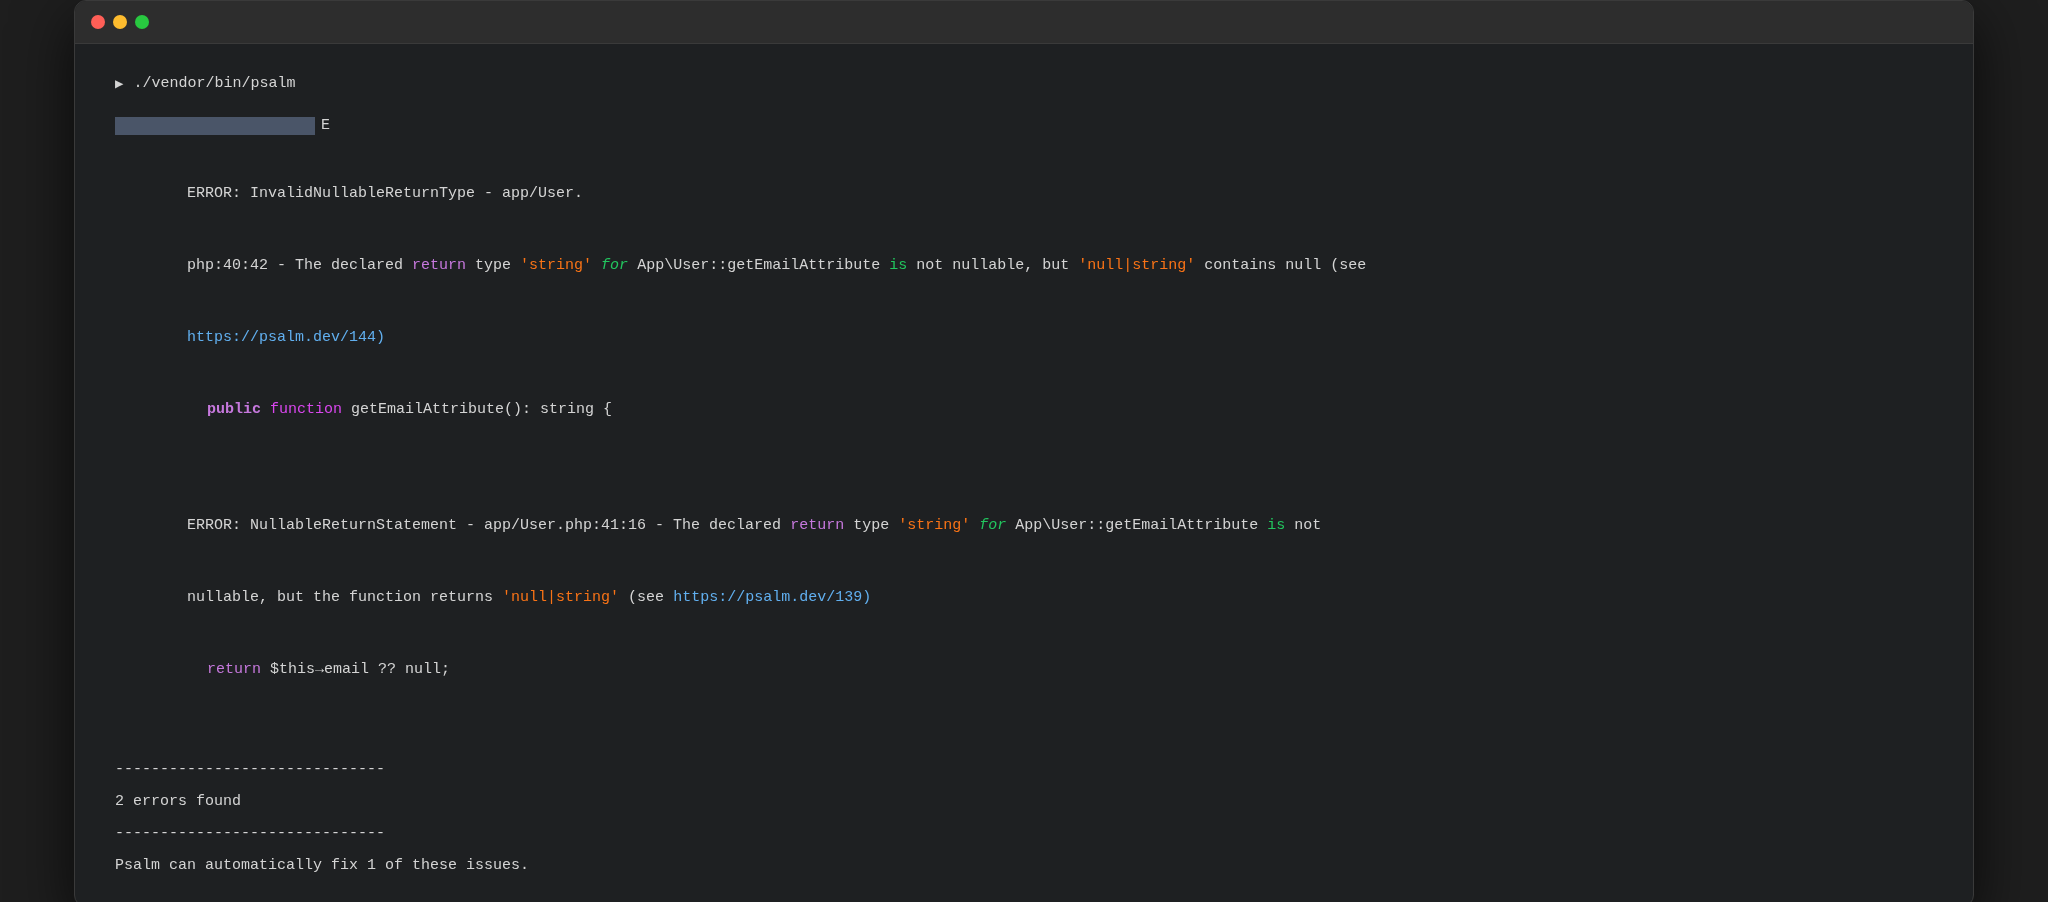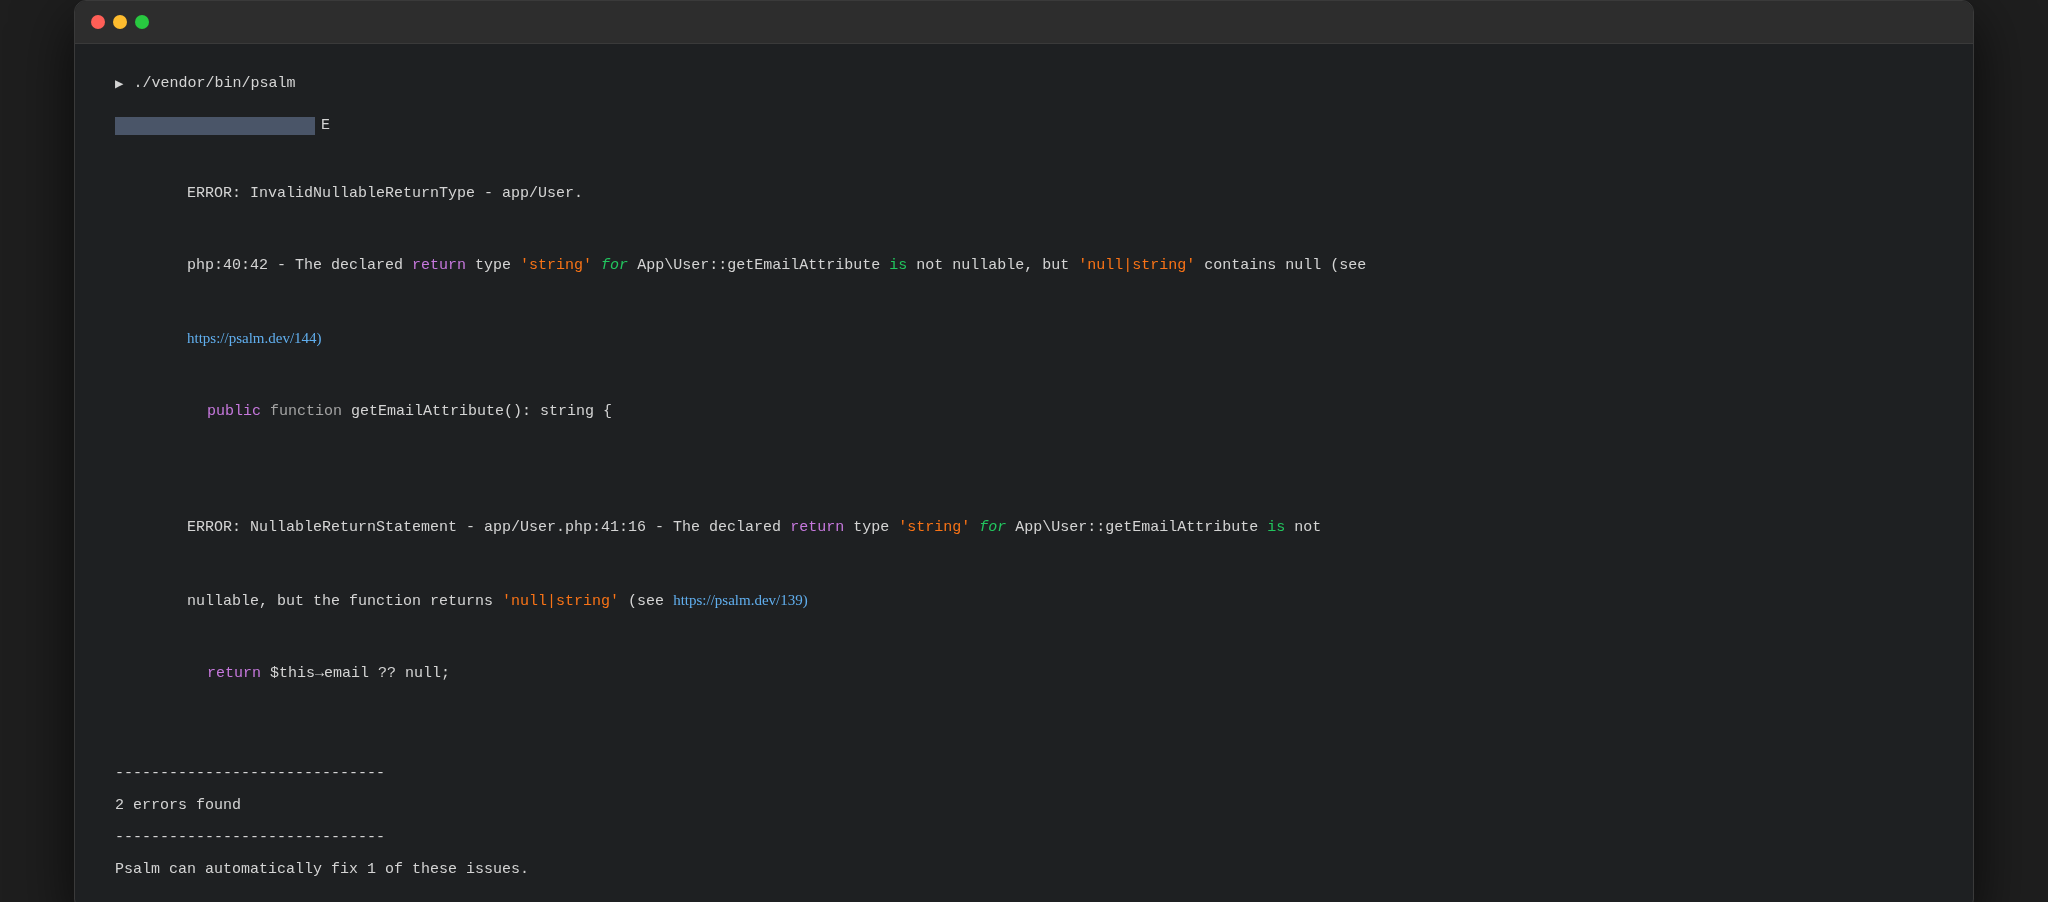--- a/index.html
+++ b/index.html
@@ -86,23 +86,23 @@
 
     .error-line {
       color: #d4d4d4;
       white-space: pre-wrap;
       word-break: break-all;
     }
     .kw-return   { color: #c678dd; font-family: Liberation Mono, monospace; }
     .kw-string-val { color: #f97316; }
     .kw-for      { color: #22c55e; font-style: italic; }
     .kw-is       { color: #22c55e; }
-    .kw-public   { color: #c678dd; }
-    .kw-function { color: #a3a3a3; }
-    .kw-link     { color: #61afef; font-family: Liberation Serif, serif; }
+    .kw-public   { color: #c678dd; font-weight: bold; }
+    .kw-function { color: #d946ef; }
+    .kw-link     { color: #61afef; }
 
     .code-line {
       color: #d4d4d4;
       padding-left: 20px;
     }
 
     .divider {
       color: #d4d4d4;
       margin: 8px 0;
     }

